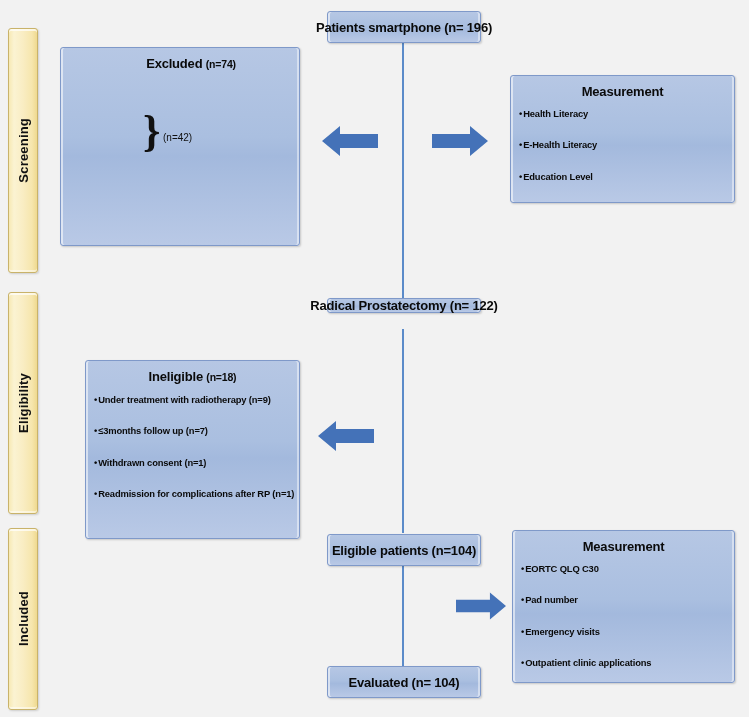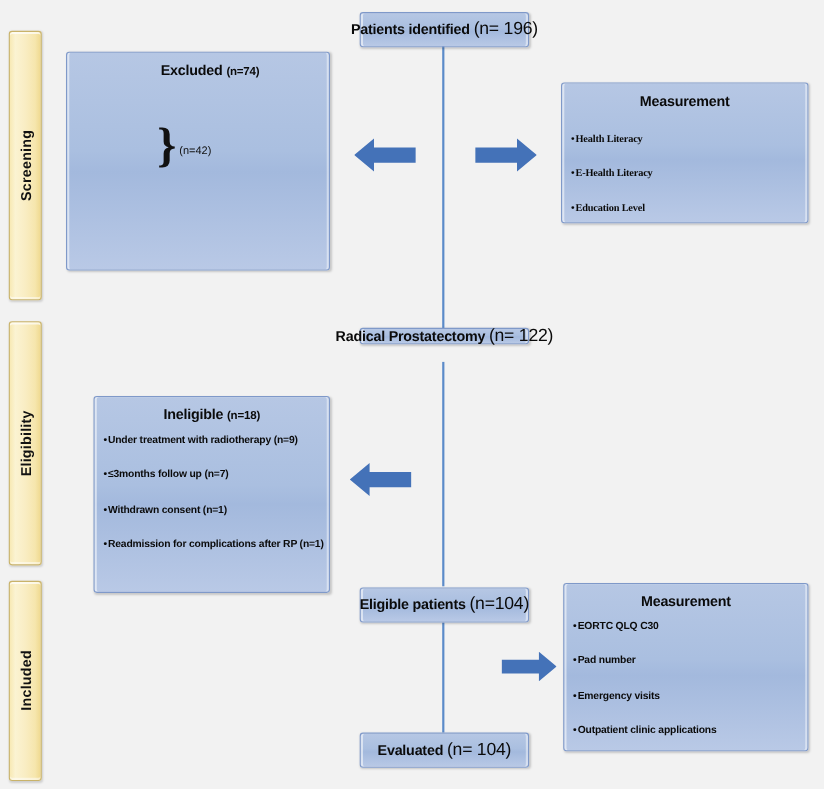--- a/index.html
+++ b/index.html
@@ -26,21 +26,21 @@
   .box .title{
     text-align:center;
     font-weight:bold;
     letter-spacing:-0.2px;
     white-space:nowrap;
   }
 
   
   .node{display:flex;align-items:center;justify-content:center;}
   .node .title{font-size:13px;}
-  .node .title .n{font-size:16px;font-weight:normal;}
+  .node .title .n{font-size:13px;font-weight:bold;}
 
   
   .panel{padding:6px 7px 4px 7px;}
   .panel > .title{font-size:13px;margin:2px 0 8px 0;}
   .panel > .title .n{font-size:10.5px;font-weight:bold;}
   .bullets{margin:0;padding:0;list-style:none;}
   .bullets li{
     font-size:9.4px;
     font-weight:bold;
     line-height:1;
@@ -96,38 +96,38 @@
   <div class="stagetab" style="left:8px;top:528px;width:30px;height:182px;">
     <span>Included</span>
   </div>
 
   <div class="vline" style="left:402px;top:42px;height:257px;"></div>
   <div class="vline" style="left:402px;top:329px;height:204px;"></div>
   <div class="vline" style="left:402px;top:566px;height:100px;"></div>
 
   <div class="box node" style="left:327px;top:11px;width:154px;height:32px;">
     <div class="title">
-      <span>Patients identified</span>
+      <span>Patients smartphone</span>
       <span class="n">(n= 196)</span>
     </div>
   </div>
 
   <div class="box panel" style="left:60px;top:47px;width:240px;height:199px;padding-left:29px;">
     <div class="title">
       <span>Excluded</span>
       <span class="n">(n=74)</span>
     </div>
   </div>
 
   <div class="brace" style="left:143px;top:110px;">}</div>
   <div class="bracelabel" style="left:163px;top:132px;">(n=42)</div>
 
   <div class="box panel" style="left:510px;top:75px;width:225px;height:128px;">
     <div class="title">Measurement</div>
-    <ul class="bullets" style="margin-top:24px;font-family:Liberation Serif, serif;">
+    <ul class="bullets" style="margin-top:10px;">
       <li style="margin-bottom:22px;">Health Literacy</li>
       <li style="margin-bottom:22px;">E-Health Literacy</li>
       <li>Education Level</li>
     </ul>
   </div>
 
   <div class="arrow" style="left:322px;top:124px;">
     <svg width="56" height="34" viewBox="0 0 56 34" aria-hidden="true">
       <polygon points="0,17 18,2 18,10 56,10 56,24 18,24 18,32" fill="#4472b8"></polygon>
     </svg>

